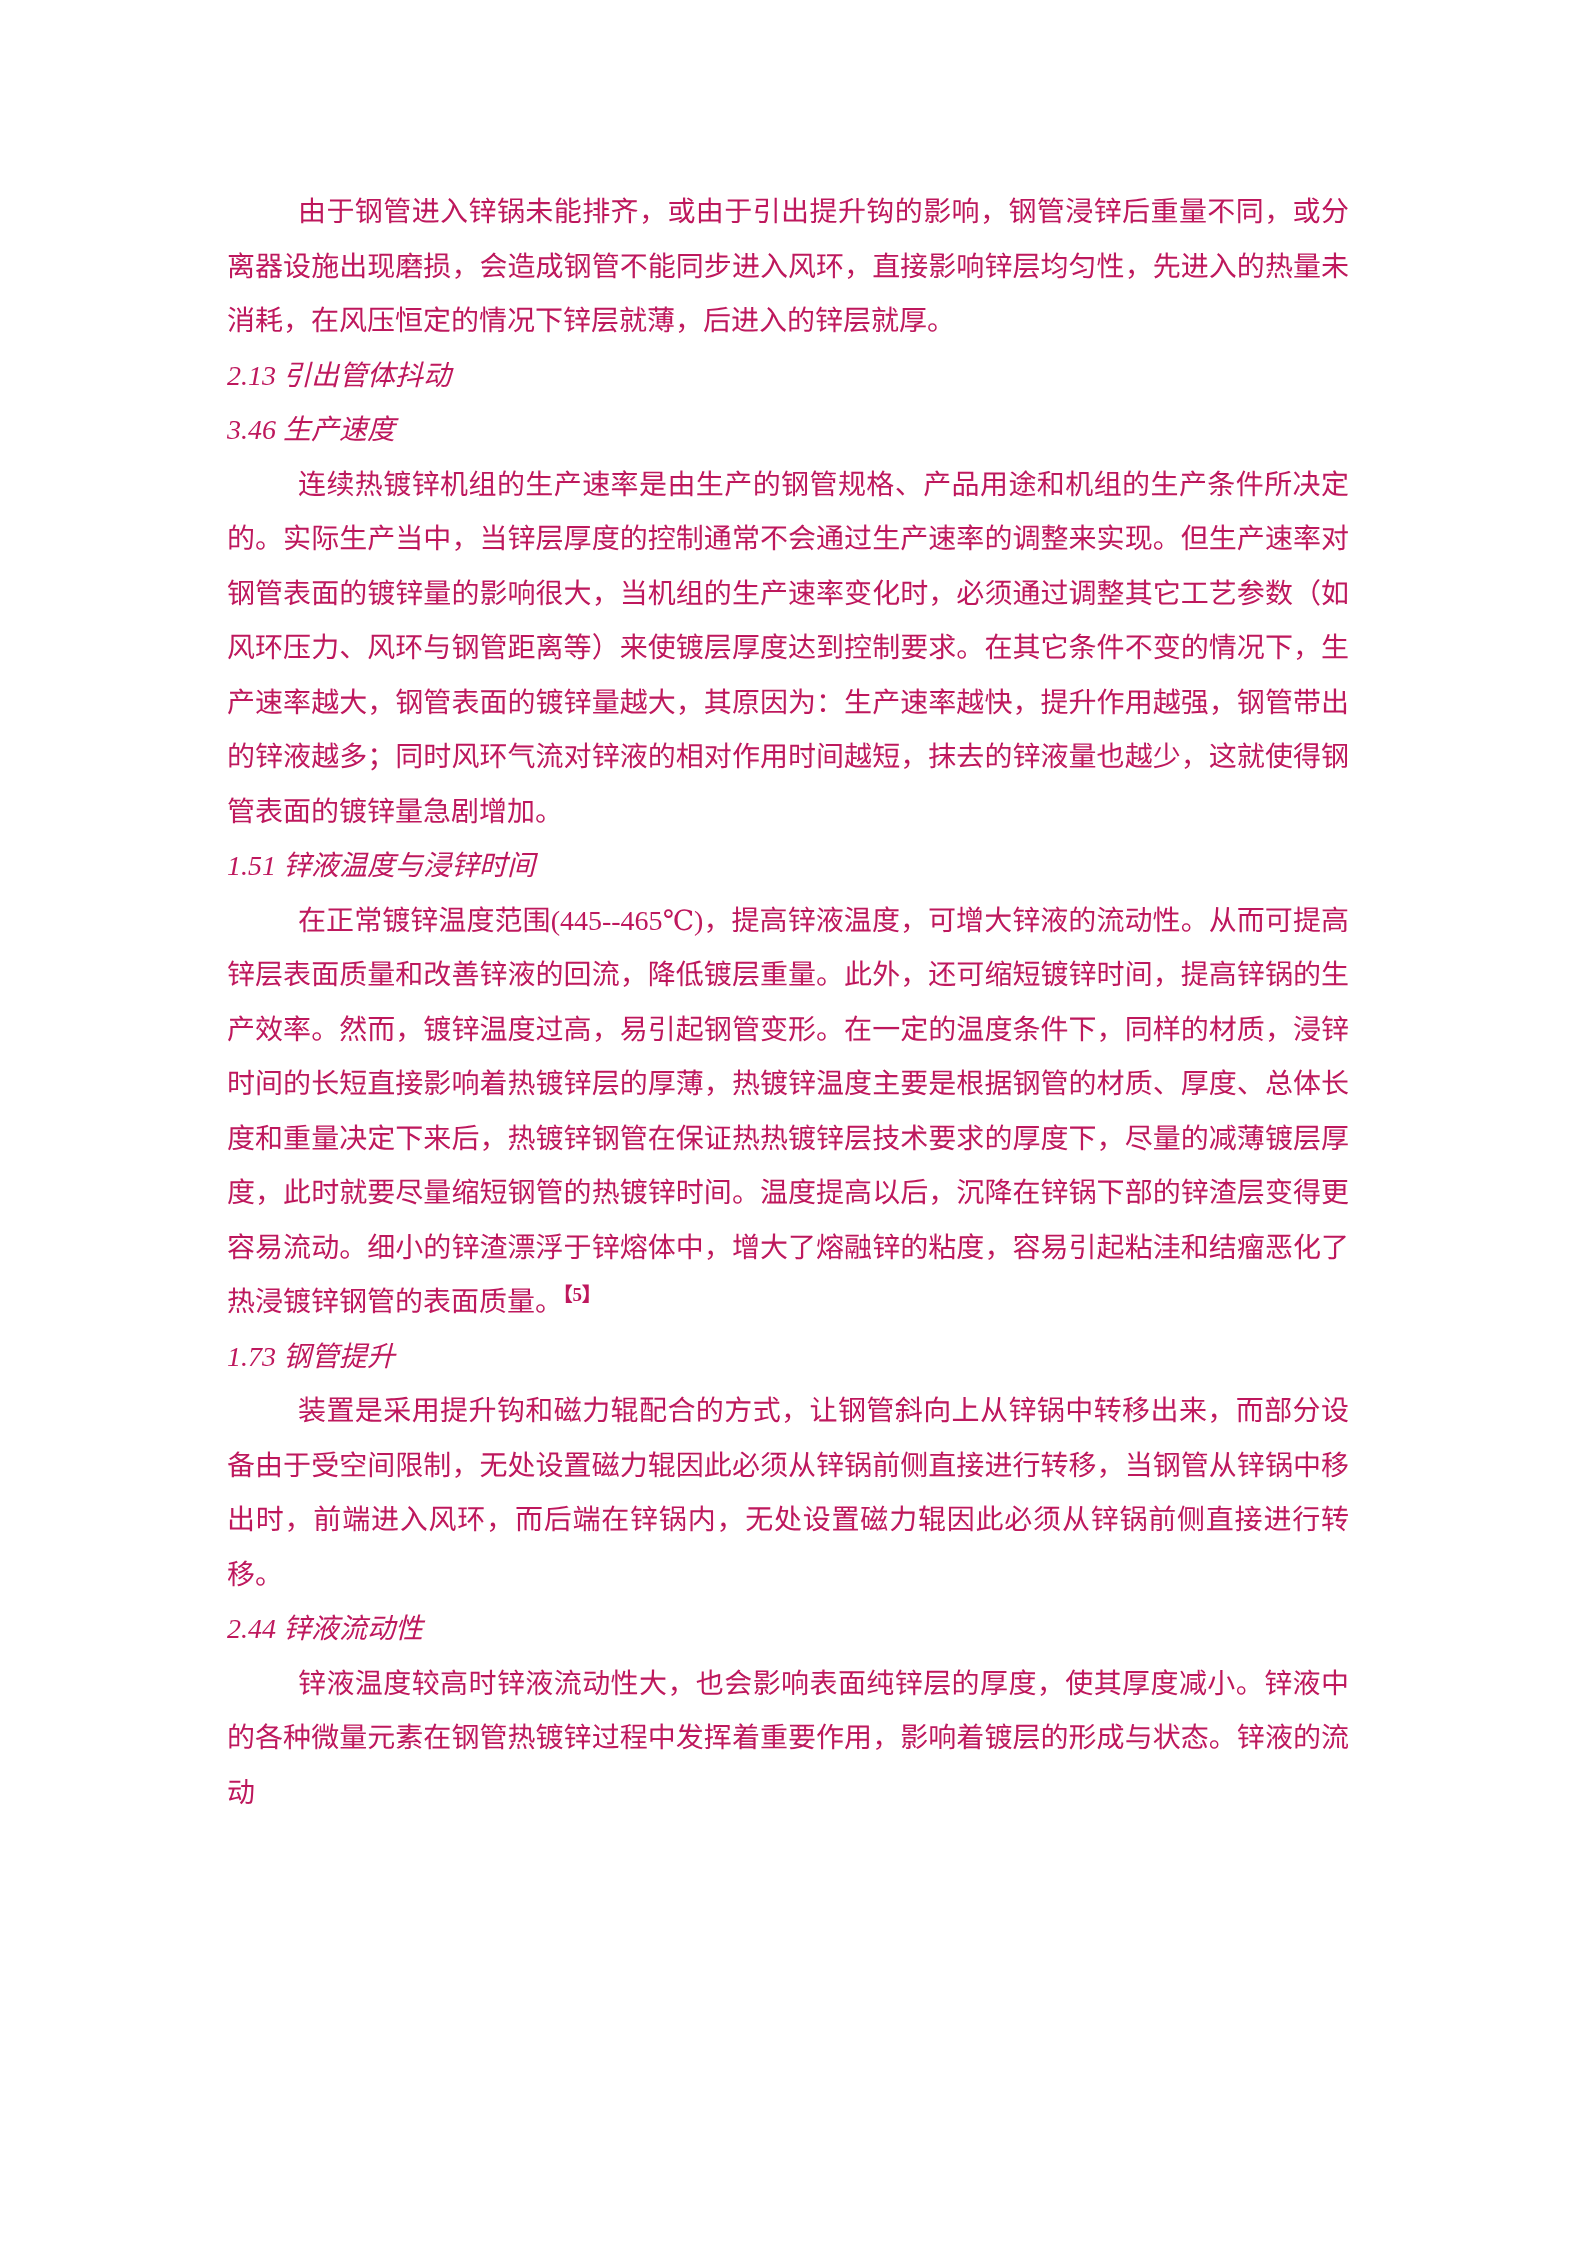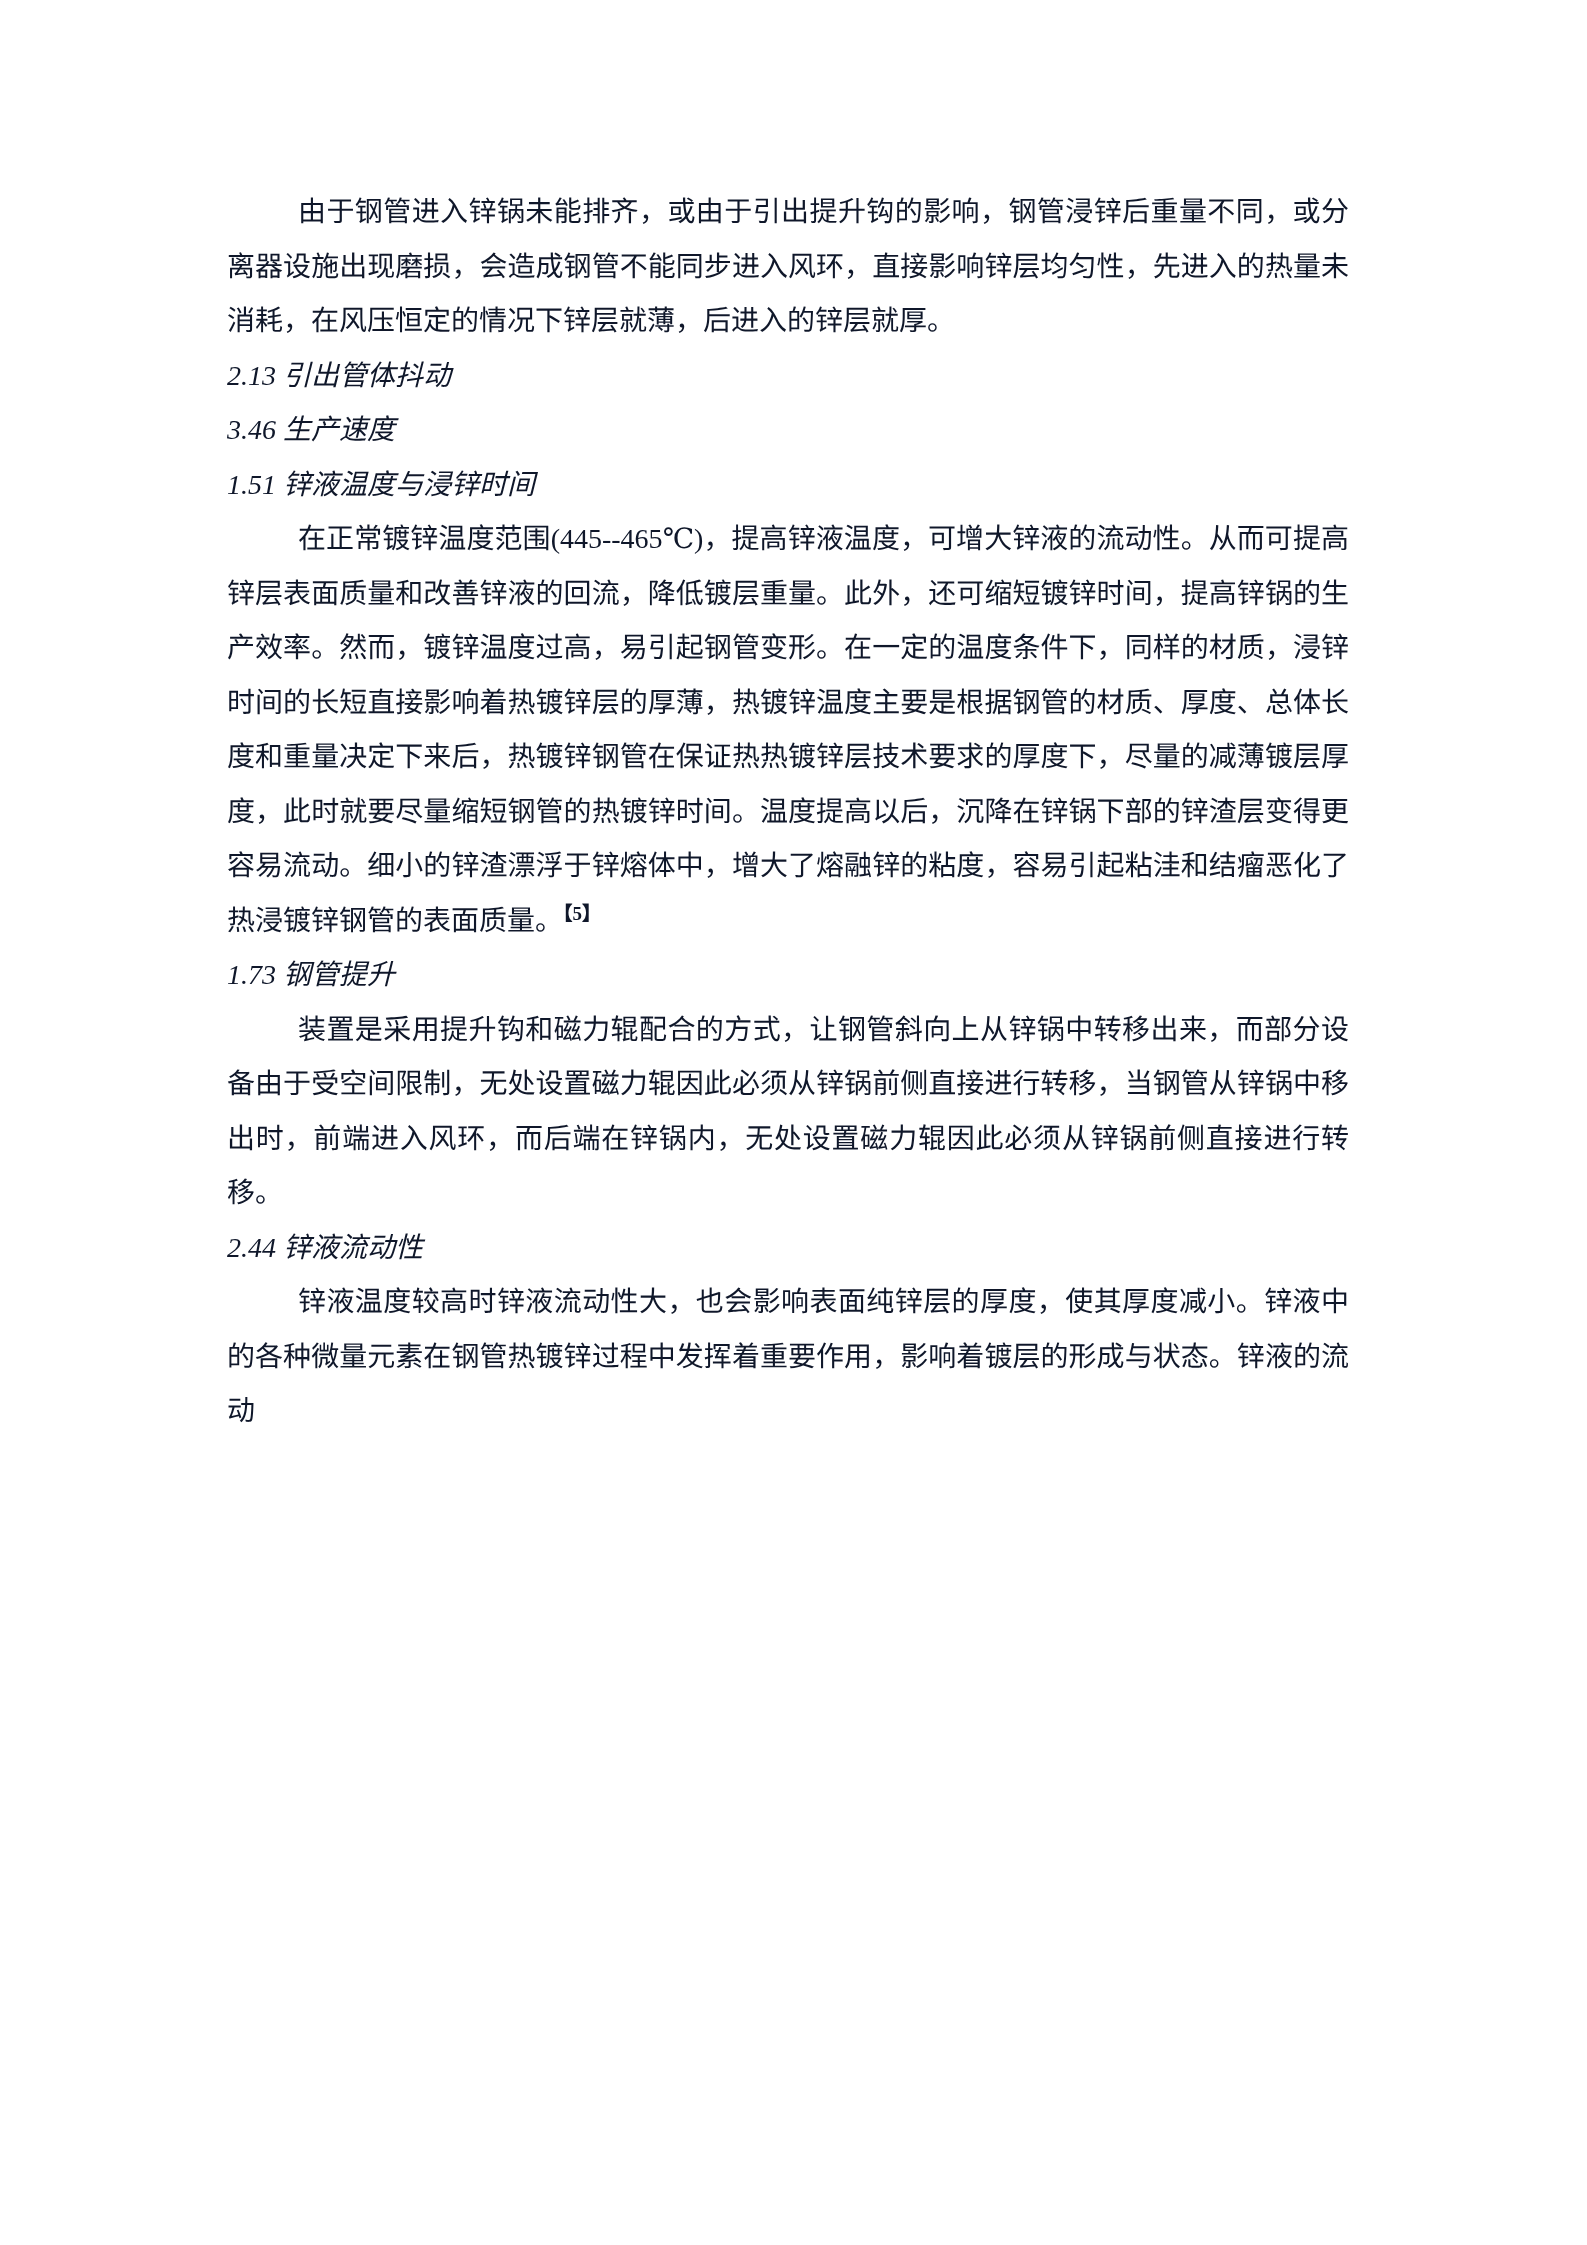--- a/index.html
+++ b/index.html
@@ -21,21 +21,21 @@
     background: #ffffff;
   }
   .page-text {
     position: absolute;
     left: 227px;
     top: 185px;
     width: 1122px;
     font-family: "Liberation Serif", "DejaVu Serif", serif;
     font-size: 28px;
     line-height: 54.5px;
-    color: #0f172a;
+    color: #be185d;
     text-align: justify;
     text-justify: inter-ideograph;
     word-break: break-all;
   }
   .page-text p {
     margin: 0;
     padding: 0;
   }
   .paragraph {
     text-indent: 71px;
@@ -52,20 +52,21 @@
   }
 </style>
 </head>
 <body>
 
 <div class="page">
   <div class="page-text" id="doc-text">
       <p class="paragraph">由于钢管进入锌锅未能排齐，或由于引出提升钩的影响，钢管浸锌后重量不同，或分离器设施出现磨损，会造成钢管不能同步进入风环，直接影响锌层均匀性，先进入的热量未消耗，在风压恒定的情况下锌层就薄，后进入的锌层就厚。</p>
       <p class="heading">2.13 引出管体抖动</p>
       <p class="heading">3.46 生产速度</p>
+      <p class="paragraph">连续热镀锌机组的生产速率是由生产的钢管规格、产品用途和机组的生产条件所决定的。实际生产当中，当锌层厚度的控制通常不会通过生产速率的调整来实现。但生产速率对钢管表面的镀锌量的影响很大，当机组的生产速率变化时，必须通过调整其它工艺参数（如风环压力、风环与钢管距离等）来使镀层厚度达到控制要求。在其它条件不变的情况下，生产速率越大，钢管表面的镀锌量越大，其原因为：生产速率越快，提升作用越强，钢管带出的锌液越多；同时风环气流对锌液的相对作用时间越短，抹去的锌液量也越少，这就使得钢管表面的镀锌量急剧增加。</p>
       <p class="heading">1.51 锌液温度与浸锌时间</p>
       <p class="paragraph">在正常镀锌温度范围(445--465℃)，提高锌液温度，可增大锌液的流动性。从而可提高锌层表面质量和改善锌液的回流，降低镀层重量。此外，还可缩短镀锌时间，提高锌锅的生产效率。然而，镀锌温度过高，易引起钢管变形。在一定的温度条件下，同样的材质，浸锌时间的长短直接影响着热镀锌层的厚薄，热镀锌温度主要是根据钢管的材质、厚度、总体长度和重量决定下来后，热镀锌钢管在保证热热镀锌层技术要求的厚度下，尽量的减薄镀层厚度，此时就要尽量缩短钢管的热镀锌时间。温度提高以后，沉降在锌锅下部的锌渣层变得更容易流动。细小的锌渣漂浮于锌熔体中，增大了熔融锌的粘度，容易引起粘洼和结瘤恶化了热浸镀锌钢管的表面质量。<sup class="citation">【5】</sup></p>
       <p class="heading">1.73 钢管提升</p>
       <p class="paragraph">装置是采用提升钩和磁力辊配合的方式，让钢管斜向上从锌锅中转移出来，而部分设备由于受空间限制，无处设置磁力辊因此必须从锌锅前侧直接进行转移，当钢管从锌锅中移出时，前端进入风环，而后端在锌锅内，无处设置磁力辊因此必须从锌锅前侧直接进行转移。</p>
       <p class="heading">2.44 锌液流动性</p>
       <p class="paragraph">锌液温度较高时锌液流动性大，也会影响表面纯锌层的厚度，使其厚度减小。锌液中的各种微量元素在钢管热镀锌过程中发挥着重要作用，影响着镀层的形成与状态。锌液的流动</p>
     </div>
 </div>
 
 </body></html>

